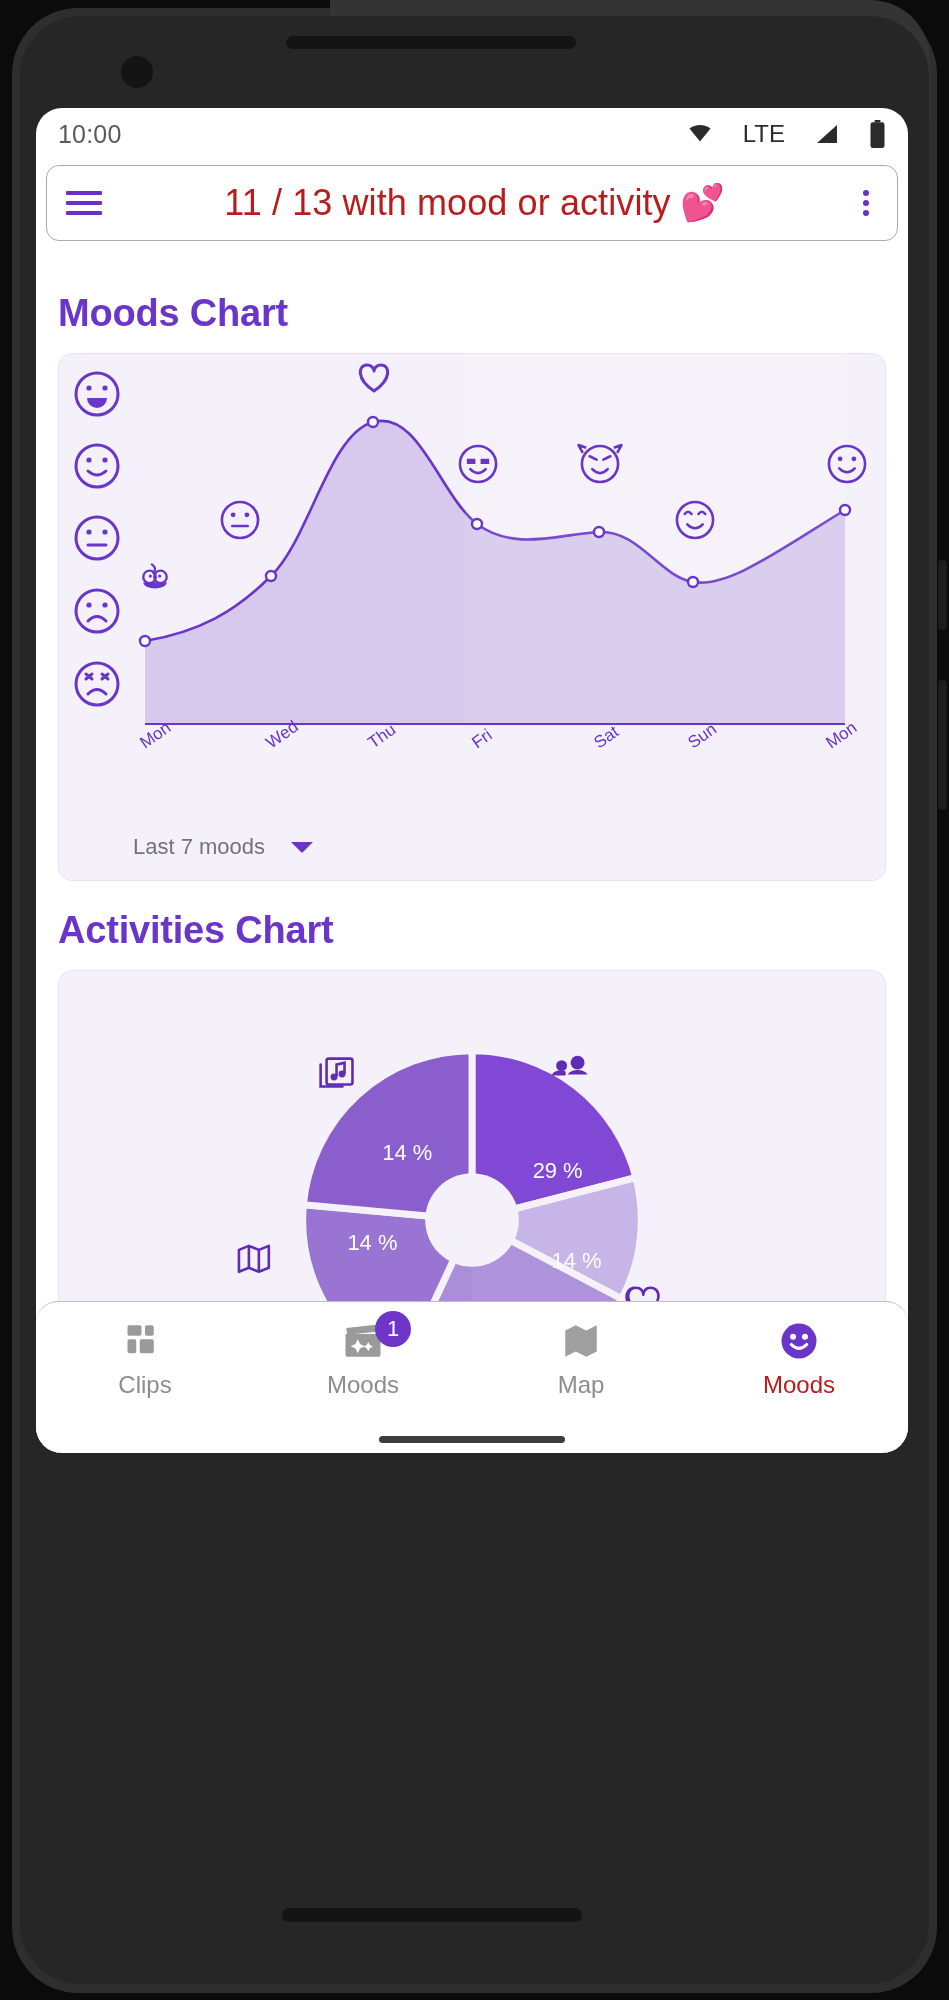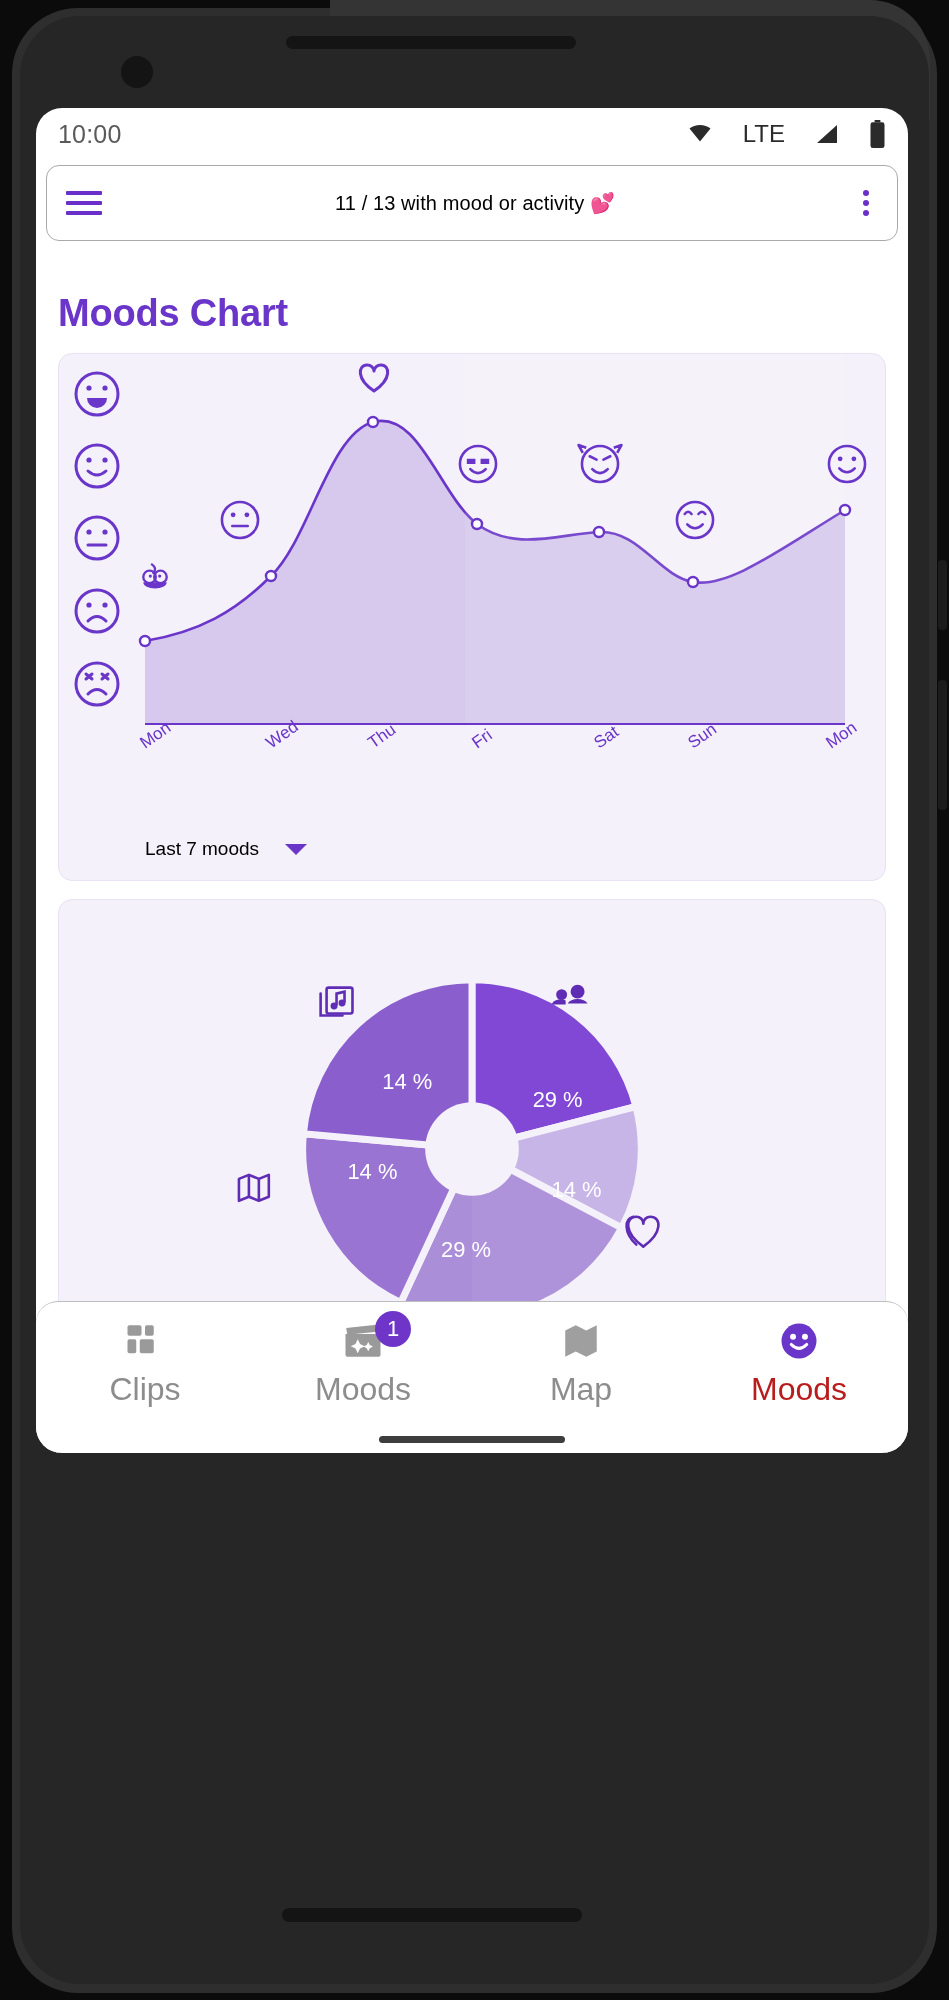--- a/index.html
+++ b/index.html
@@ -80,21 +80,21 @@
     display: flex; align-items: center;
   }
   #menu-btn { width: 74px; display: flex; align-items: center; justify-content: center; }
   .hamburger { width: 36px; }
   .hamburger span {
     display: block; height: 4.6px; background: #6b2fc9; border-radius: 1px;
     margin: 5.4px 0;
   }
   #appbar-title {
     flex: 1; text-align: center;
-    color: #000000; font-size: 20px; font-weight: 500;
+    color: #b91c1c; font-size: 36px; font-weight: 500;
     letter-spacing: 0.1px;
     white-space: nowrap;
     margin-left: -6px;
   }
   #overflow-btn { width: 62px; display:flex; align-items:center; justify-content:center; }
   .kebab i {
     display:block; width:6px; height:6px; border-radius:50%; background:#6b2fc9; margin:4.4px 0;
   }
 
   
@@ -118,21 +118,21 @@
   #moods-svg { position: absolute; left: 0; top: 0; }
   .mood-axis-label {
     font-family: "Liberation Sans", sans-serif;
     font-size: 17px; fill: #6a35c9;
   }
   #dropdown {
     position: absolute; left: 74px; bottom: 20px;
     display: flex; align-items: center; gap: 26px;
     cursor: pointer;
   }
-  #dropdown-label { color: #000000; font-size: 19px; margin-left: 12px; }
+  #dropdown-label { color: #737373; font-size: 22px; }
   .caret {
     width: 0; height: 0;
     border-left: 11px solid transparent; border-right: 11px solid transparent;
     border-top: 11px solid #6a35c9;
   }
 
   
   #pie-wrap { position: absolute; left: 0; top: 0; width: 100%; height: 100%; }
   .pie-pct {
     font-family: "Liberation Sans", sans-serif;
@@ -155,21 +155,21 @@
     background: #fff;
     border-top: 1.4px solid #bdbdbd;
     border-top-left-radius: 22px; border-top-right-radius: 22px;
     display: flex; align-items: flex-start; justify-content: space-around;
     padding-top: 18px;
   }
   .nav-item {
     width: 160px; display: flex; flex-direction: column; align-items: center; gap: 9px;
     cursor: pointer; position: relative;
   }
-  .nav-label { font-size: 32px; color: #8d8d8d; }
+  .nav-label { font-size: 24px; color: #8d8d8d; }
   .nav-item.active .nav-label { color: #b91c1c; }
   .badge {
     position: absolute; left: 92px; top: -9px;
     min-width: 36px; height: 36px; border-radius: 18px;
     background: #6f35c9; color: #fff;
     font-size: 22px; display: flex; align-items: center; justify-content: center;
   }
   #home-indicator {
     position: absolute; left: 50%; transform: translateX(-50%);
     bottom: 10px; width: 186px; height: 7px; border-radius: 4px; background: #3d3d3d;
@@ -358,20 +358,21 @@
             <text class="mood-axis-label" x="772" y="395" transform="rotate(-35 772 395)">Mon</text>
           </g>
         </svg>
 
         <div id="dropdown">
           <span id="dropdown-label">Last 7 moods</span>
           <span class="caret"></span>
         </div>
       </div>
 
+      <div class="section-title">Activities Chart</div>
 
       <div class="chart-card" id="activities-card">
         <svg id="pie-wrap" viewBox="0 0 828 500">
           <g transform="translate(414,250)">
 
             <path fill="#7b3fd4" d="M 0,-170 A 170,170 0 0,1 164.6,-42.6 L 0,0 Z" stroke="#f4f1fa" stroke-width="7"></path>
 
             <path fill="#c6b2e6" d="M 164.6,-42.6 A 170,170 0 0,1 150.3,79.3 L 0,0 Z" stroke="#f4f1fa" stroke-width="7"></path>
 
             <path fill="#ab8ed8" d="M 150.3,79.3 A 170,170 0 0,1 -71.5,154.2 L 0,0 Z" stroke="#f4f1fa" stroke-width="7"></path>

